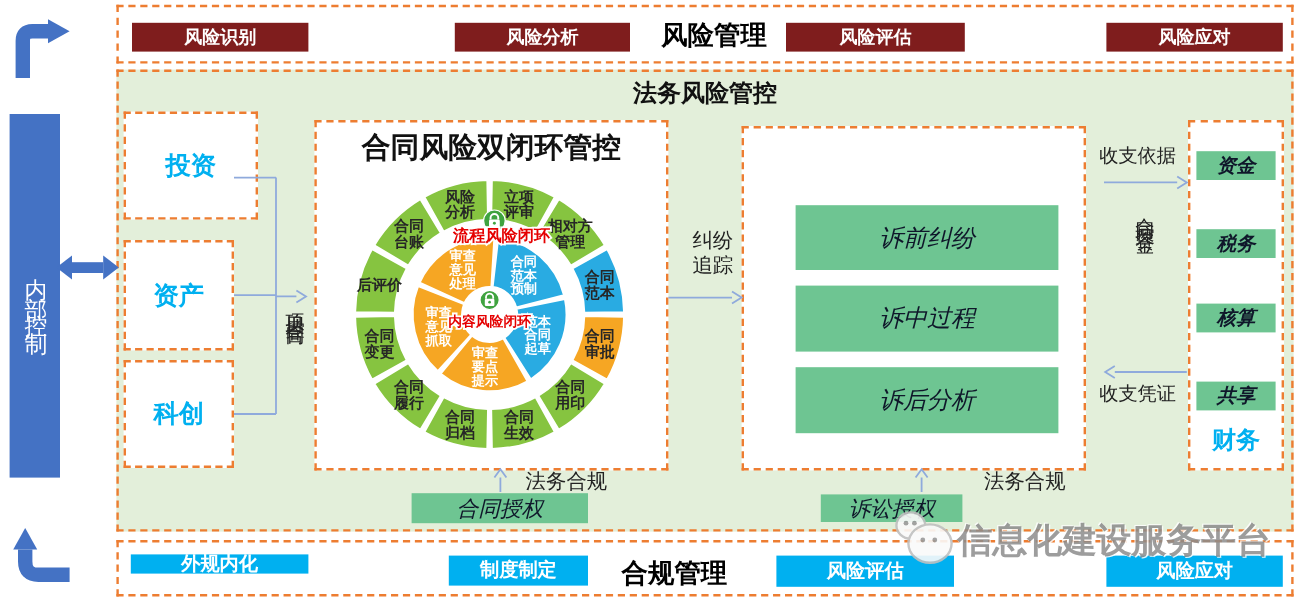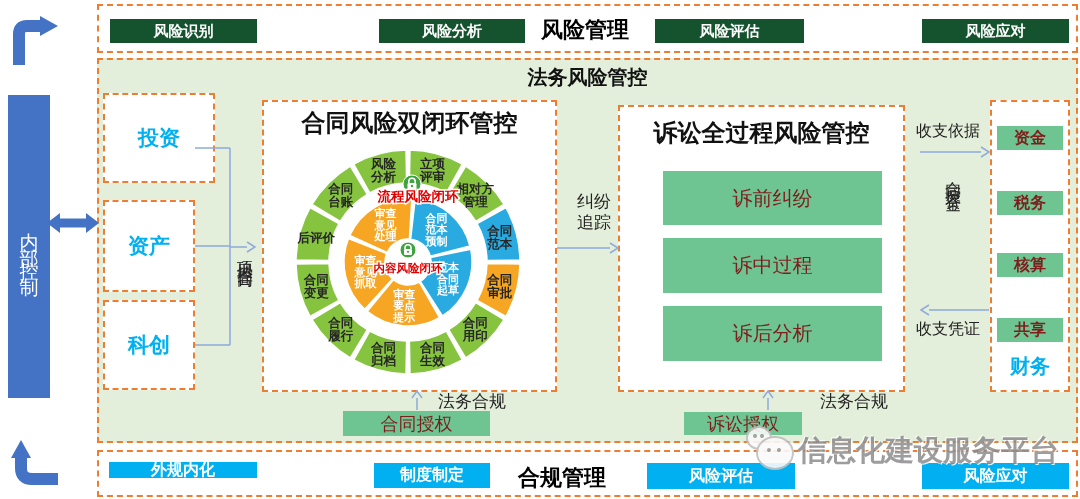--- a/index.html
+++ b/index.html
@@ -2,23 +2,23 @@
 <html><head>
 <meta charset="utf-8">
 <style>
   html,body{margin:0;padding:0;background:#fff;}
   #app{position:relative;width:1080px;height:499px;background:#fff;overflow:hidden;
        font-family:"Liberation Sans","DejaVu Sans",sans-serif;}
   .abs{position:absolute;box-sizing:border-box;}
   .dashed{border:2px dashed #ED7D31;background:#fff;}
   .greenbg{background:#E3EFDA;}
   .cc{display:flex;align-items:center;justify-content:center;}
-  .red-box{background:#14532d;color:#fff;font-size:15px;font-weight:bold;}
+  .red-box{background:#7f1d1d;color:#fff;font-size:15px;font-weight:bold;}
   .cyan-box{background:#00B0F0;color:#fff;font-size:16px;font-weight:bold;}
-  .green-box{background:#6EC592;color:#7f1d1d;}
+  .green-box{background:#6EC592;color:#0f172a;font-style:italic;}
   .bar-title{font-size:22px;font-weight:bold;color:#000;text-align:center;}
   .panel-title{font-size:24px;font-weight:bold;color:#111;text-align:center;}
   .biz{color:#00B0F0;font-size:21px;font-weight:bold;}
   .note{font-size:16px;color:#222;line-height:21px;}
   .vtext{writing-mode:vertical-rl;text-orientation:upright;color:#222;}
   .rail{background:#4472C4;color:#fff;}
   .rail span{writing-mode:vertical-rl;text-orientation:upright;font-size:19px;letter-spacing:15px;}
   svg{display:block;}
   #overlay{position:absolute;left:0;top:0;z-index:10;pointer-events:none;font-family:inherit;}
   .wm{z-index:30;color:#8C8C8C;opacity:.85;font-size:29px;font-weight:bold;
@@ -28,21 +28,21 @@
   .eye{position:absolute;background:#9a9a9a;border-radius:50%;width:4px;height:4px;}
 </style>
 </head>
 <body>
 
 <div id="app">
 
   <div class="abs dashed" style="left:97px;top:4px;width:981px;height:49px;">
     <div class="abs red-box cc" style="left:11px;top:13px;width:147px;height:24px;">风险识别</div>
     <div class="abs red-box cc" style="left:280px;top:13px;width:146px;height:24px;">风险分析</div>
-    <div class="abs bar-title cc" style="left:431px;top:10px;width:110px;height:28px;">风险管理</div>
+    <div class="abs bar-title cc" style="left:441px;top:10px;width:110px;height:28px;">风险管理</div>
     <div class="abs red-box cc" style="left:556px;top:13px;width:149px;height:24px;">风险评估</div>
     <div class="abs red-box cc" style="left:823px;top:13px;width:147px;height:24px;">风险应对</div>
   </div>
 
   <div class="abs dashed greenbg" style="left:97px;top:58px;width:981px;height:385px;"></div>
   <div class="abs panel-title" style="left:97px;top:64px;width:981px;font-size:20px;">法务风险管控</div>
 
   <div class="abs rail cc" style="left:8px;top:95px;width:42px;height:303px;">
     <span>内部控制</span>
   </div>
@@ -52,21 +52,20 @@
   <div class="abs dashed biz cc" style="left:103px;top:300px;width:92px;height:90px;">科创</div>
 
   <div class="abs vtext" style="left:234px;top:248px;height:104px;font-size:16px;letter-spacing:3px;">项目控合同</div>
 
   <div class="abs dashed" style="left:262px;top:100px;width:295px;height:292px;"></div>
   <div class="abs panel-title" style="left:262px;top:107px;width:295px;">合同风险双闭环管控</div>
 
   <div class="abs note" style="left:572px;top:192px;width:44px;text-align:center;font-size:17px;font-family:Liberation Mono, monospace;">纠纷追踪</div>
 
   <div class="abs dashed" style="left:618px;top:105px;width:287px;height:287px;"></div>
-  <div class="abs panel-title" style="left:618px;top:117px;width:287px;">诉讼全过程风险管控</div>
   <div class="abs green-box cc" style="left:663px;top:171px;width:219px;height:54px;font-size:20px;">诉前纠纷</div>
   <div class="abs green-box cc" style="left:663px;top:306px;width:219px;height:55px;font-size:20px;">诉后分析</div>
   <div class="abs green-box cc" style="left:663px;top:238px;width:219px;height:55px;font-size:20px;">诉中过程</div>
 
   <div class="abs note" style="left:916px;top:120px;width:74px;">收支依据</div>
   <div class="abs vtext" style="left:942px;top:168px;height:110px;font-size:16px;letter-spacing:4px;">合同控资金</div>
   <div class="abs note" style="left:916px;top:318px;width:74px;">收支凭证</div>
 
   <div class="abs dashed" style="left:990px;top:100px;width:80px;height:292px;"></div>
   <div class="abs green-box cc" style="left:997px;top:126px;width:66px;height:24px;font-size:16px;font-weight:bold;">资金</div>

